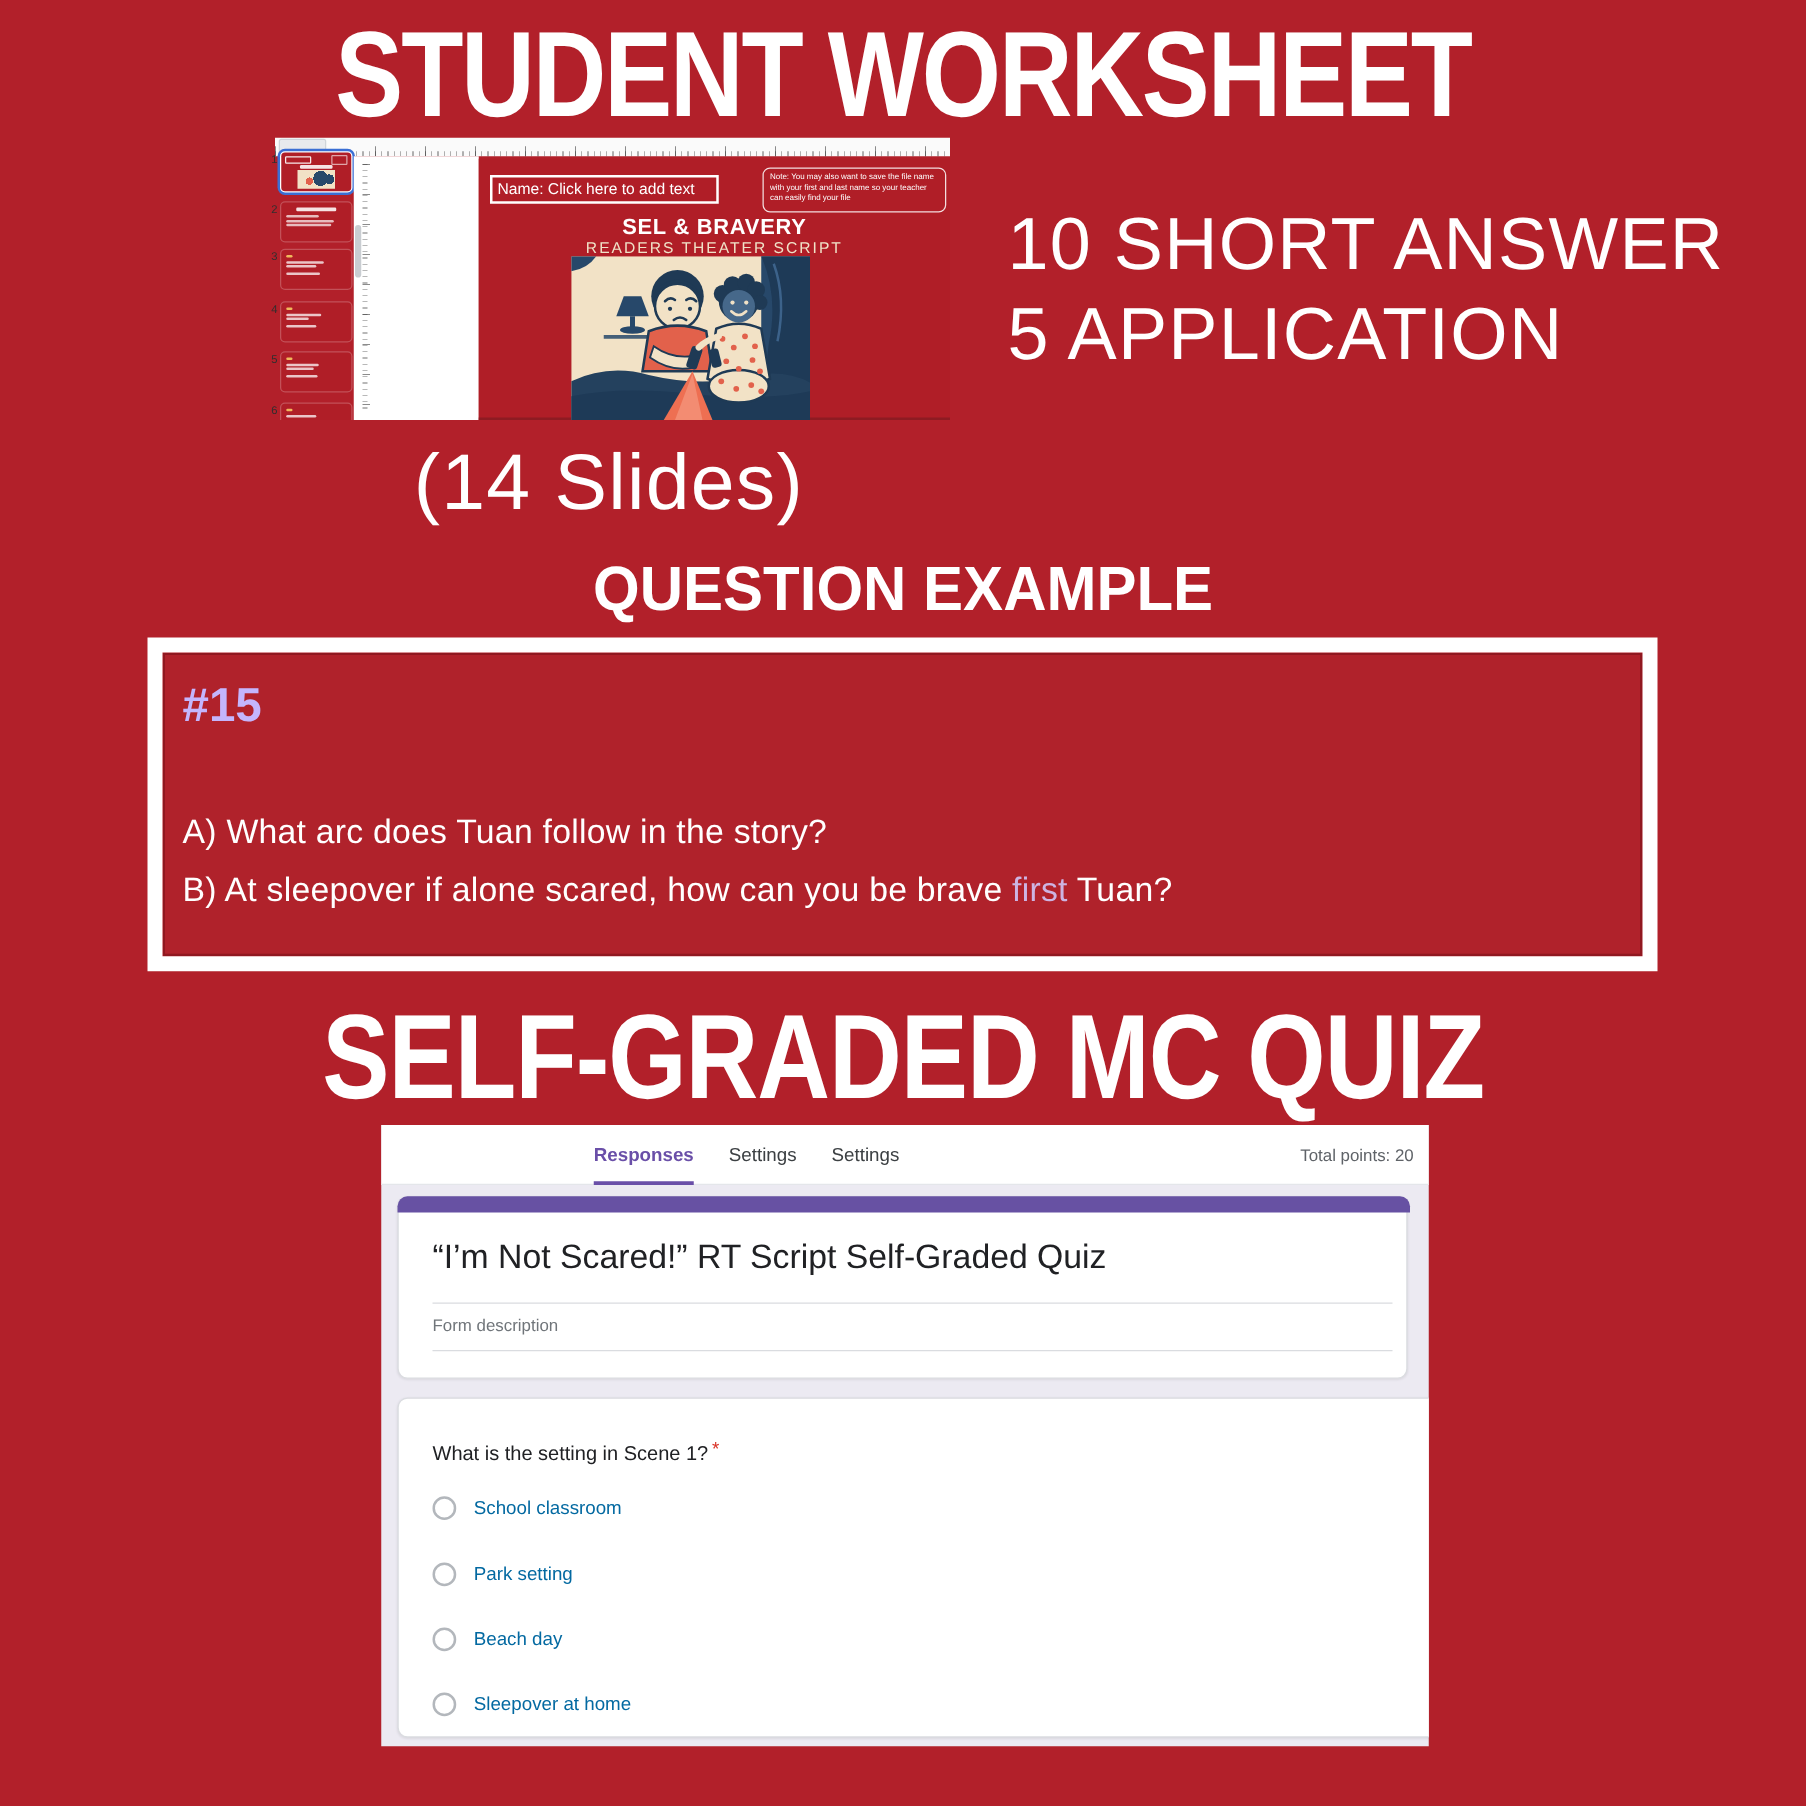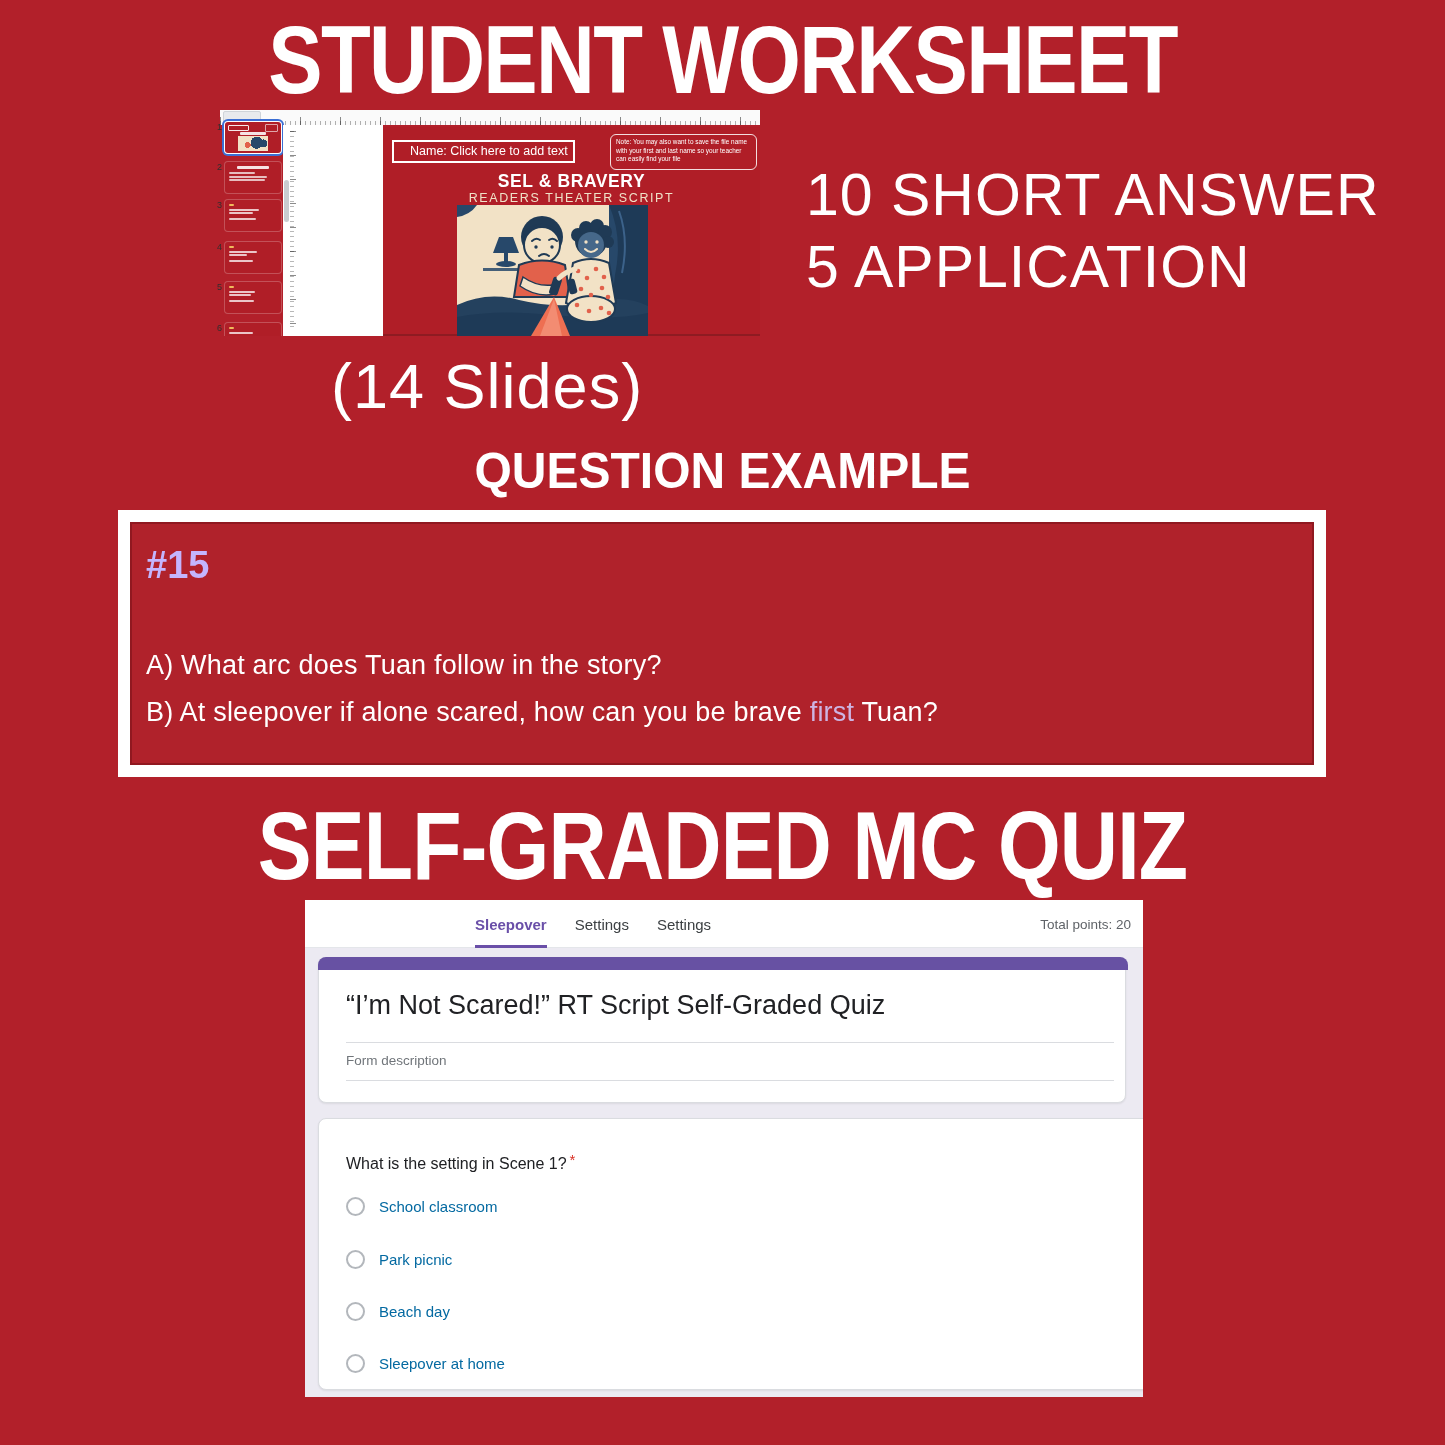--- a/index.html
+++ b/index.html
@@ -64,21 +64,21 @@
   .vruler{
     left:7px;top:6px;width:8px;height:200px;
     background:
       repeating-linear-gradient(to bottom,rgba(0,0,0,.45) 0 1px,transparent 1px 24px) left/6px 100% no-repeat,
       repeating-linear-gradient(to bottom,rgba(0,0,0,.28) 0 1px,transparent 1px 5px) left/4px 100% no-repeat;
   }
   .scroll-pill{left:1px;top:55px;width:5px;height:42px;background:#C9CDD1;border-radius:3px}
   .main-slide{left:168px;top:17px;width:377px;height:209px;background:#B01E27;border-bottom:2px solid #8E1B22;box-sizing:border-box}
   .name-box{
     left:9px;top:13px;width:183px;height:23px;border:2px solid #fff;box-sizing:border-box;
-    color:#fff;font-size:12.5px;line-height:19px;padding-left:16px;white-space:nowrap;
+    color:#fff;font-size:12.5px;line-height:19px;padding-left:4px;white-space:nowrap;
   }
   .note-box{
     left:227px;top:7px;width:147px;height:36px;border:1px solid rgba(255,255,255,.85);
     border-radius:6px;box-sizing:border-box;padding:3px 5px;
     color:#fff;font-size:6.4px;line-height:1.35;
   }
   .slide-title{left:0;top:44px;width:377px;text-align:center;color:#fff;font-size:17.5px;font-weight:800;letter-spacing:.6px}
   .slide-sub{left:0;top:64px;width:377px;text-align:center;color:#F0E2C8;font-size:12.5px;letter-spacing:1.6px}
   .illo{left:74px;top:78px;width:191px;height:131px}
 
@@ -245,21 +245,21 @@
 
 <div class="abs qbox">
   <div class="abs qnum">#15</div>
   <div class="abs qline a">A) What arc does Tuan follow in the story?</div>
   <div class="abs qline b"><span>B) At sleepover if alone scared, how can you be brave </span><em class="like-hl" style="color:#CDB4E2">first</em><span> Tuan?</span></div>
 </div>
 
 <div class="abs forms-shot">
   <div class="abs tabbar">
     <div class="abs tabs">
-      <div class="tab active">Sleepover</div>
+      <div class="tab active">Responses</div>
       <div class="tab">Settings</div>
       <div class="tab">Settings</div>
     </div>
     <div class="abs total-points">Total points: 20</div>
   </div>
 
   <div class="abs card header-card">
     <div class="abs accent-bar"></div>
     <div class="abs form-title">“I’m Not Scared!” RT Script Self-Graded Quiz</div>
     <div class="abs divider d1"></div>
@@ -269,21 +269,21 @@
 
   <div class="abs card question-card">
     <div class="abs q-text"><span>What is the setting in Scene 1?</span><span class="req">*</span></div>
 
     <div class="abs opt o1">
       <span class="radio"></span>
       <span class="opt-label">School classroom</span>
     </div>
     <div class="abs opt o2">
       <span class="radio"></span>
-      <span class="opt-label">Park picnic</span>
+      <span class="opt-label">Park setting</span>
     </div>
     <div class="abs opt o3">
       <span class="radio"></span>
       <span class="opt-label">Beach day</span>
     </div>
     <div class="abs opt o4">
       <span class="radio"></span>
       <span class="opt-label">Sleepover at home</span>
     </div>
   </div>

